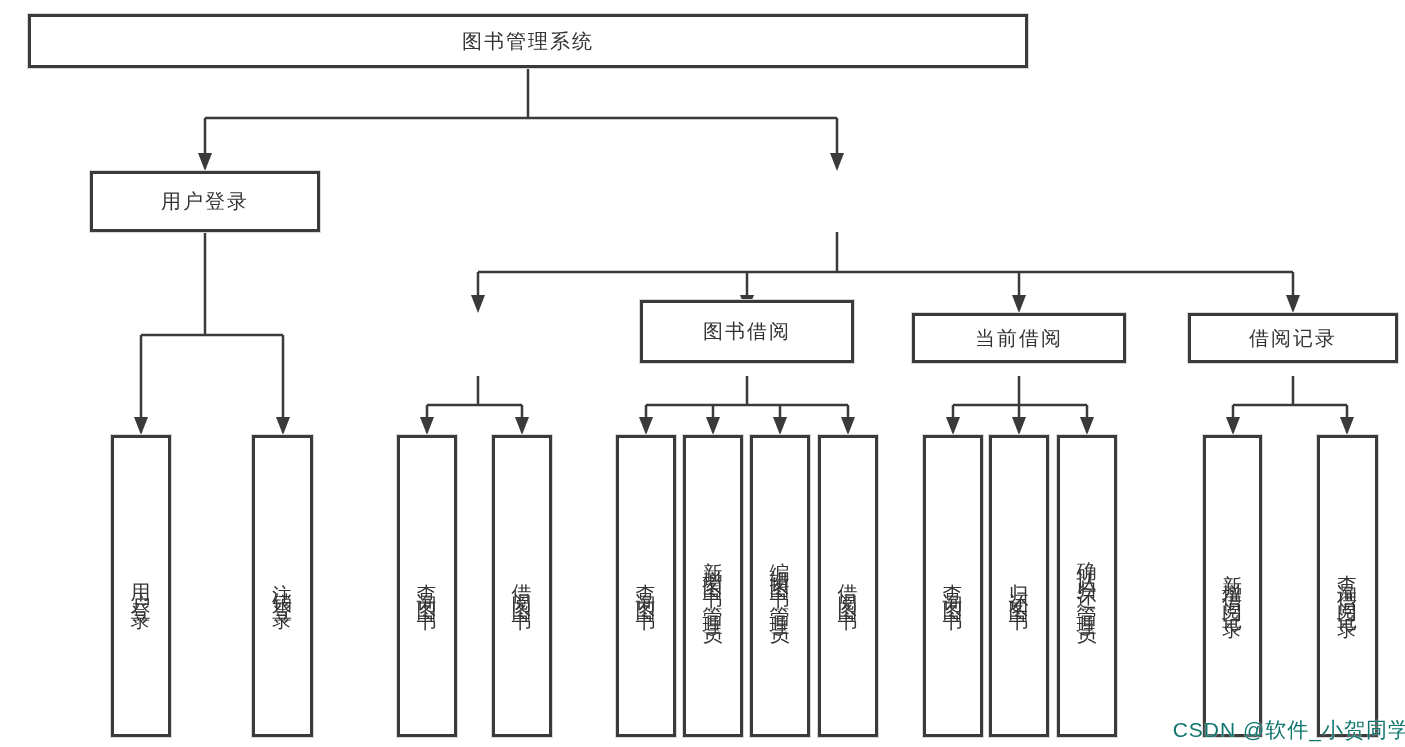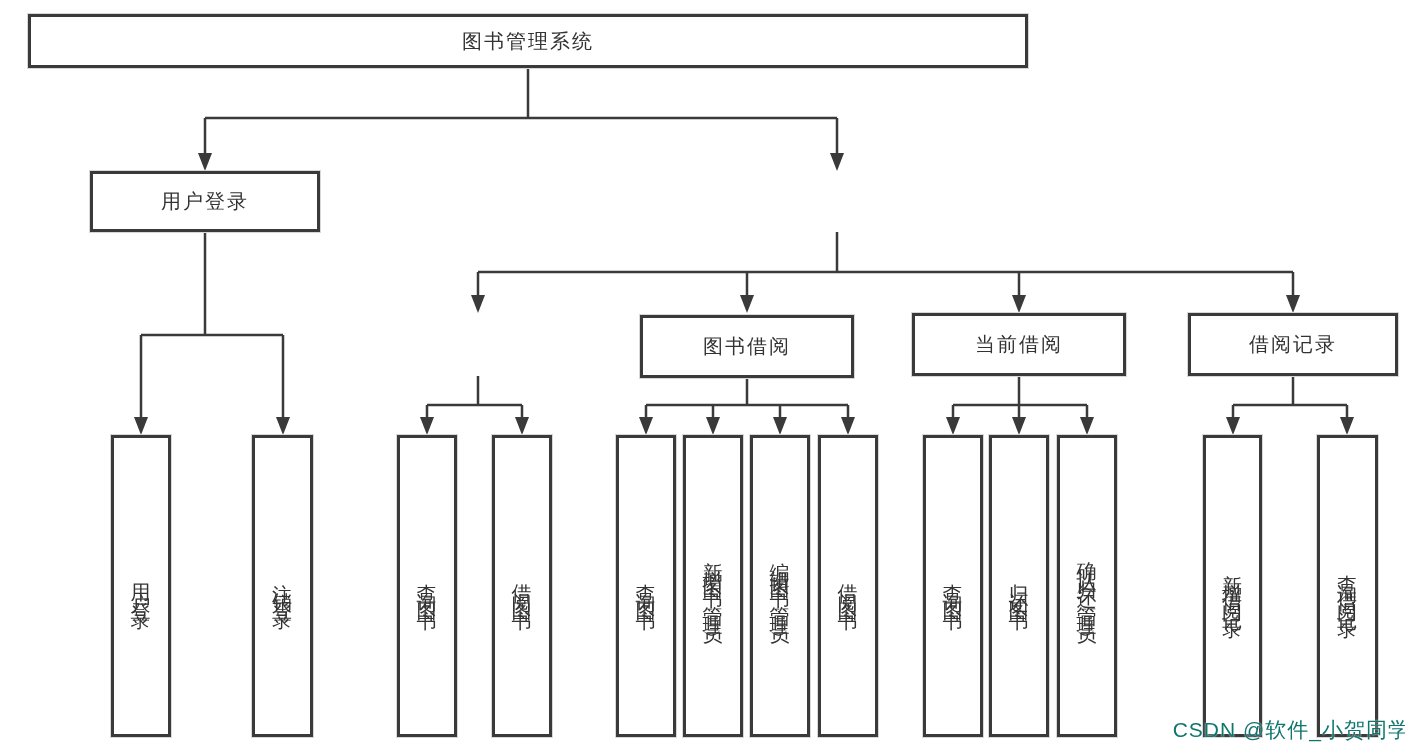--- a/index.html
+++ b/index.html
@@ -91,27 +91,27 @@
   </svg>
 
   <div class="node h" style="left:20px;top:14px;width:1000px;height:54px">
     <span>图书管理系统</span>
   </div>
 
   <div class="node h" style="left:82px;top:171px;width:230px;height:61px">
     <span>用户登录</span>
   </div>
 
-  <div class="node h" style="left:632px;top:315px;width:214px;height:63px">
+  <div class="node h" style="left:632px;top:300px;width:214px;height:63px">
     <span>图书借阅</span>
   </div>
-  <div class="node h" style="left:904px;top:313px;width:214px;height:63px">
+  <div class="node h" style="left:904px;top:313px;width:214px;height:50px">
     <span>当前借阅</span>
   </div>
-  <div class="node h" style="left:1180px;top:313px;width:210px;height:63px">
+  <div class="node h" style="left:1180px;top:313px;width:210px;height:50px">
     <span>借阅记录</span>
   </div>
 
   <div class="node v" style="left:103px;top:435px;width:60px;height:302px">
     <span>用户登录</span>
   </div>
   <div class="node v" style="left:244px;top:435px;width:61px;height:302px">
     <span>注销登录</span>
   </div>
   <div class="node v" style="left:389px;top:435px;width:60px;height:302px">

